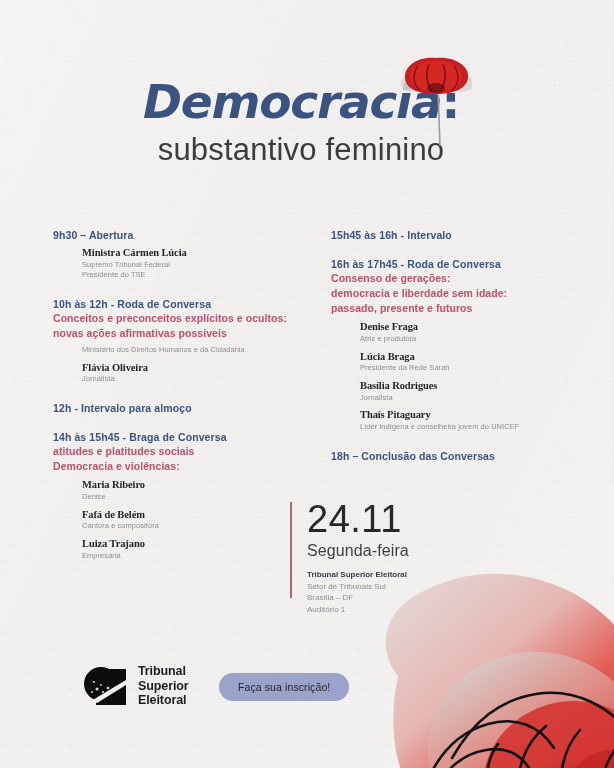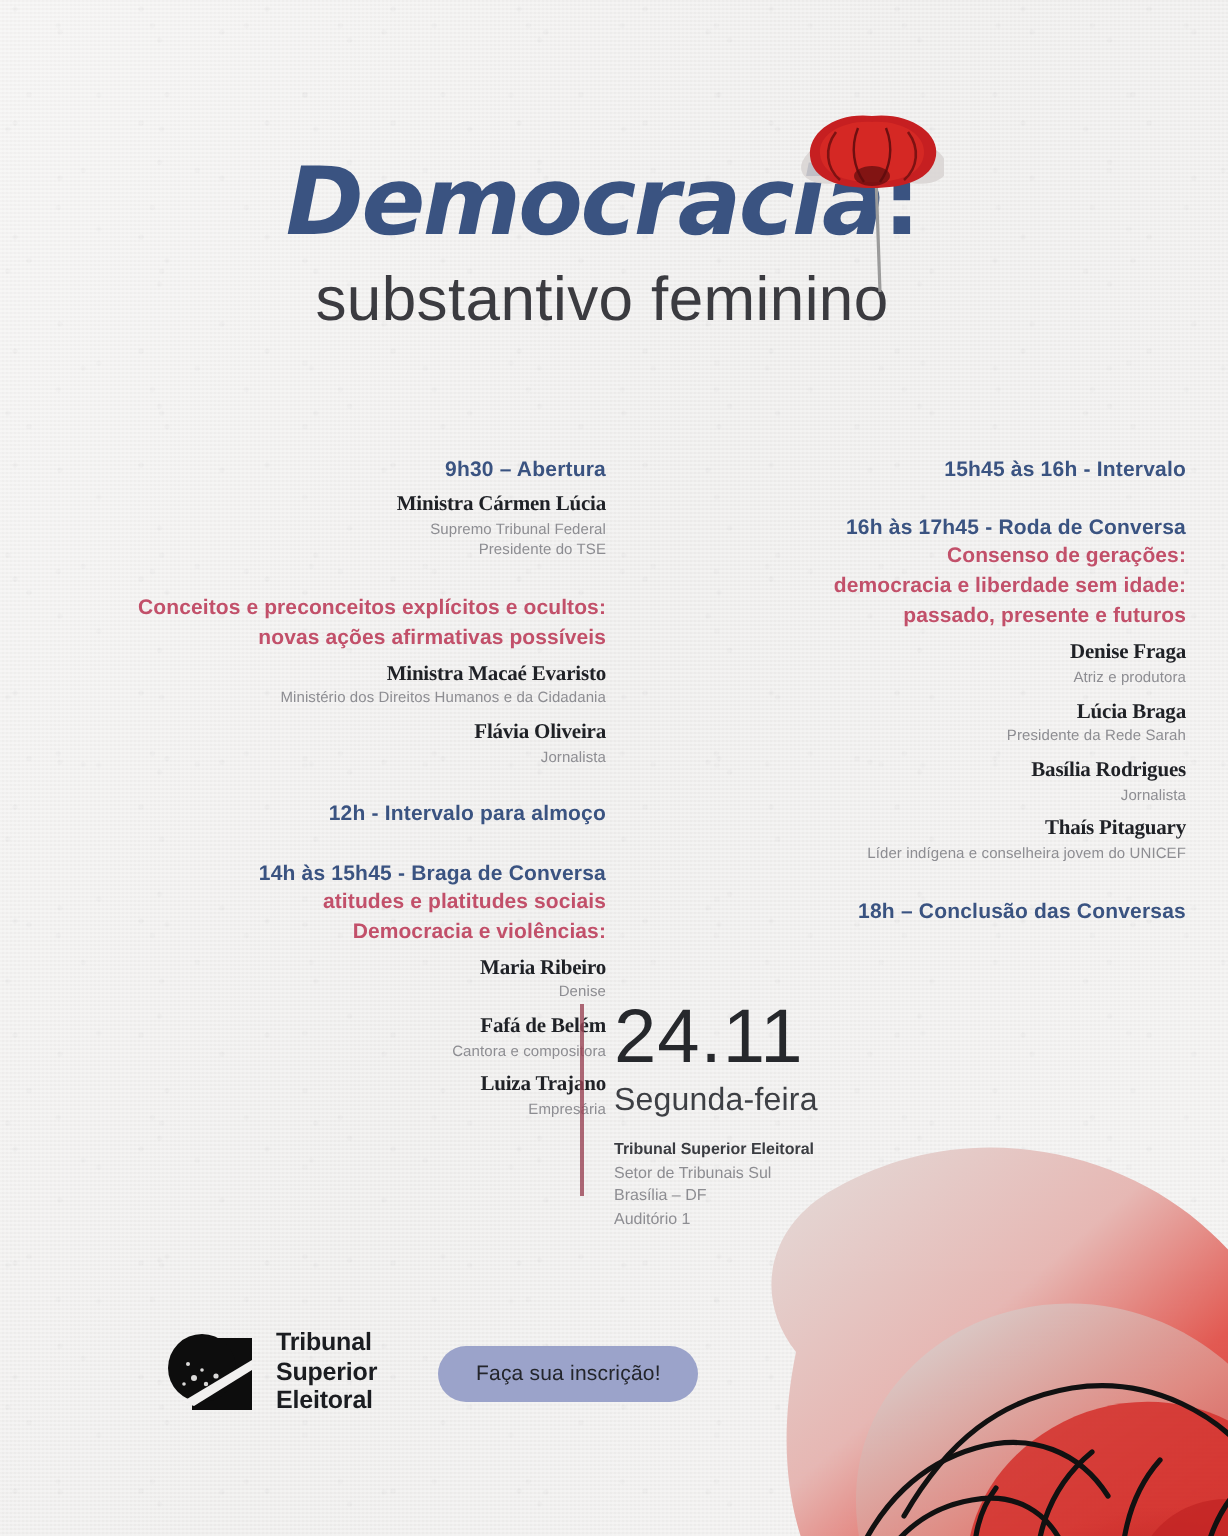--- a/index.html
+++ b/index.html
@@ -53,21 +53,21 @@
     font-size:31px;font-weight:300;color:#3b3b40;letter-spacing:.2px;
   }
   .poppy-small{position:absolute;left:50%;margin-left:97px;top:-26px;width:74px;height:96px;}
 
   
   .cols{position:absolute;left:0;top:228px;width:614px;height:260px;}
   .col{position:absolute;top:0;}
   .col-left{left:53px;width:250px;}
   .col-right{left:331px;width:262px;}
 
-  .slot{margin-bottom:0;text-align:right;}
+  .slot{margin-bottom:0;}
   .time{
     font-size:10.5px;font-weight:bold;color:#3a5381;letter-spacing:.1px;
     line-height:1.35;
   }
   .theme{
     font-size:10.5px;font-weight:bold;color:#c2506a;letter-spacing:.05px;
     line-height:1.33;margin-top:1px;
   }
   .people{margin:4px 0 0 29px;}
   .person{margin-bottom:6px;}
@@ -177,25 +177,25 @@
           <div class="people">
             <div class="person">
               <div class="p-name">Ministra Cármen Lúcia</div>
               <div class="p-role">Supremo Tribunal Federal</div>
               <div class="p-role">Presidente do TSE</div>
             </div>
           </div>
         </div>
         <div class="gap-md"></div>
         <div class="slot">
+          <div class="time">10h às 12h - Roda de Conversa</div>
           <div class="theme">Conceitos e preconceitos explícitos e ocultos:</div>
           <div class="theme">novas ações afirmativas possíveis</div>
           <div class="people">
             <div class="person">
-              <div class="p-name">Ministra Macaé Evaristo</div>
               <div class="p-role">Ministério dos Direitos Humanos e da Cidadania</div>
             </div>
             <div class="person">
               <div class="p-name">Flávia Oliveira</div>
               <div class="p-role">Jornalista</div>
             </div>
           </div>
         </div>
         <div class="gap-md"></div>
         <div class="slot">

